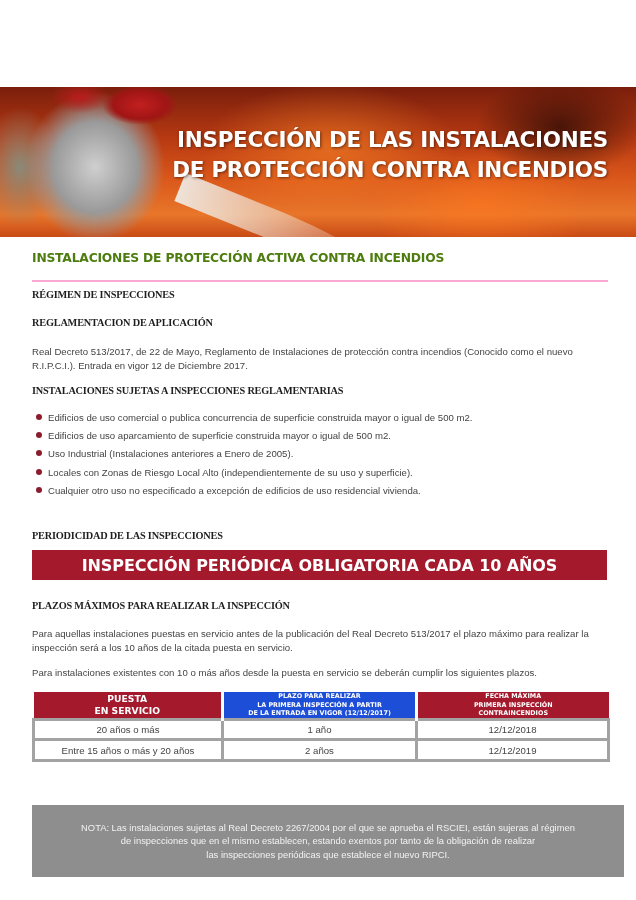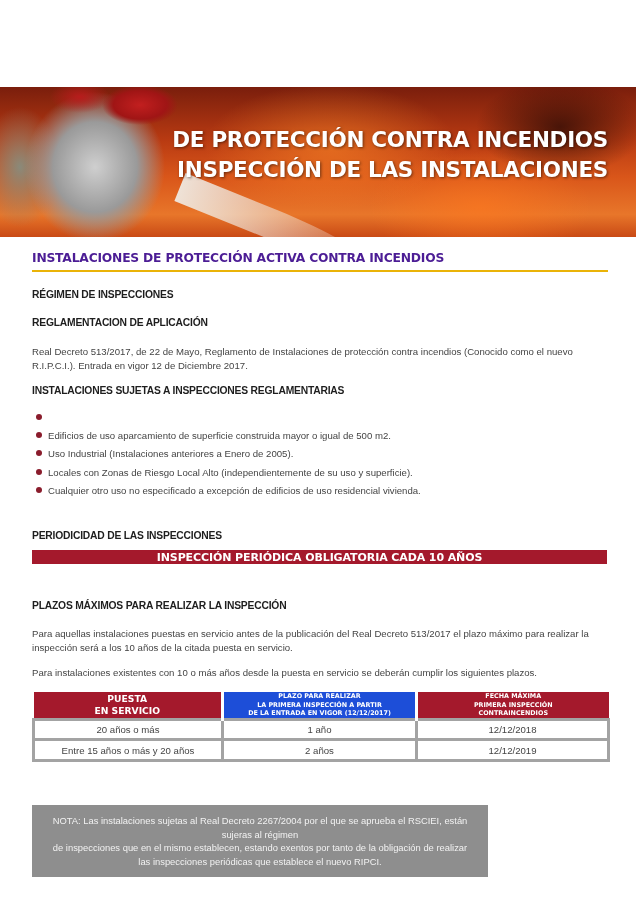--- a/index.html
+++ b/index.html
@@ -32,49 +32,49 @@
   .banner-title {
     position: absolute; right: 28px; top: 38px; text-align: right;
     font-family: "DejaVu Sans", sans-serif; font-weight: bold;
     color: #ffffff; font-size: 21.5px; line-height: 30px; letter-spacing: -0.3px;
     text-shadow: 1px 1px 3px rgba(0,0,0,0.5);
   }
 
   .main-heading {
     position: absolute; left: 32px; top: 251px; width: 576px;
     font-family: "DejaVu Sans", sans-serif; font-weight: bold;
-    font-size: 12.3px; color: #4c1d95; letter-spacing: -0.2px;
-    padding-bottom: 5px; border-bottom: 2px solid #eab308;
+    font-size: 12.3px; color: #4d7c0f; letter-spacing: -0.2px;
+    padding-bottom: 15px; border-bottom: 2px solid #f9a8d4;
   }
 
   .h2 {
     position: absolute; left: 32px;
-    font-family: Liberation Sans, sans-serif; font-weight: bold;
+    font-family: Liberation Serif, serif; font-weight: bold;
     font-size: 10.3px; color: #1e1e1e; letter-spacing: -0.2px;
   }
 
   .para {
     position: absolute; left: 32px; width: 560px;
     font-size: 9.6px; line-height: 13.5px; color: #444;
   }
 
   .bullets { position: absolute; left: 36px; top: 409px; list-style: none; }
   .bullets li {
     font-size: 9.6px; color: #444; height: 18.2px; line-height: 14px;
     display: flex; align-items: center;
   }
   .bullets .dot {
     width: 6px; height: 6px; border-radius: 50%; background: #8a1c2c;
     margin-right: 6px; flex-shrink: 0; margin-top: -2px;
   }
 
   .banner-band {
-    position: absolute; left: 32px; top: 550px; width: 575px; height: 14px;
+    position: absolute; left: 32px; top: 550px; width: 575px; height: 30px;
     background: #a4192c; color: #fff;
-    font-family: "DejaVu Sans", sans-serif; font-weight: bold; font-size: 11px;
+    font-family: "DejaVu Sans", sans-serif; font-weight: bold; font-size: 16px;
     display: flex; align-items: center; justify-content: center; letter-spacing: -0.1px;
   }
 
   table.deadlines {
     position: absolute; left: 32px; top: 692px; width: 575px;
     border-collapse: collapse; table-layout: fixed;
   }
   table.deadlines th {
     color: #fff; font-family: "DejaVu Sans", sans-serif; font-weight: bold;
     text-align: center; vertical-align: middle; height: 22px; padding: 0 4px;
@@ -84,52 +84,53 @@
   th.red { background: #a4192c; }
   th.gray { background: #1d4ed8; }
   th.big { font-size: 9.2px; line-height: 12px; }
   th.small { font-size: 6.4px; line-height: 8.6px; }
   table.deadlines td {
     font-size: 9.6px; color: #444; text-align: center; height: 20.5px;
     border: 3px solid #a3a3a3;
   }
 
   .note {
-    position: absolute; left: 32px; top: 805px; width: 456px; height: 72px;
+    position: absolute; left: 32px; top: 805px; width: 592px; height: 72px;
     background: #8e8e8e; color: #f2f2f2; text-align: center;
     font-size: 9.4px; line-height: 13.5px;
     display: flex; flex-direction: column; justify-content: center; padding: 0 10px;
   }
 </style>
 </head>
 <body>
 
 <div class="banner">
   <div class="firefighter"></div>
   <div class="spray"></div>
   <div class="banner-title">
+    <div>INSPECCIÓN DE LAS INSTALACIONES</div>
     <div>DE PROTECCIÓN CONTRA INCENDIOS</div>
-    <div>INSPECCIÓN DE LAS INSTALACIONES</div>
   </div>
 </div>
 
 <div class="main-heading">INSTALACIONES DE PROTECCIÓN ACTIVA CONTRA INCENDIOS</div>
 
 <div class="h2" style="top:289px;">RÉGIMEN DE INSPECCIONES</div>
 
 <div class="h2" style="top:317px;">REGLAMENTACION DE APLICACIÓN</div>
 <div class="para" style="top:345px;">
   <div>Real Decreto 513/2017, de 22 de Mayo, Reglamento de Instalaciones de protección contra incendios (Conocido como el nuevo</div>
   <div>R.I.P.C.I.). Entrada en vigor 12 de Diciembre 2017.</div>
 </div>
 
 <div class="h2" style="top:385px;">INSTALACIONES SUJETAS A INSPECCIONES REGLAMENTARIAS</div>
 <ul class="bullets">
   <li>
       <span class="dot"></span>
+      <span>Edificios de uso comercial o publica concurrencia de superficie construida mayor o igual  de 500 m2.</span>
     </li>
   <li>
       <span class="dot"></span>
       <span>Edificios de uso aparcamiento de superficie construida mayor o igual de 500 m2.</span>
     </li>
   <li>
       <span class="dot"></span>
       <span>Uso Industrial (Instalaciones anteriores a Enero de 2005).</span>
     </li>
   <li>

